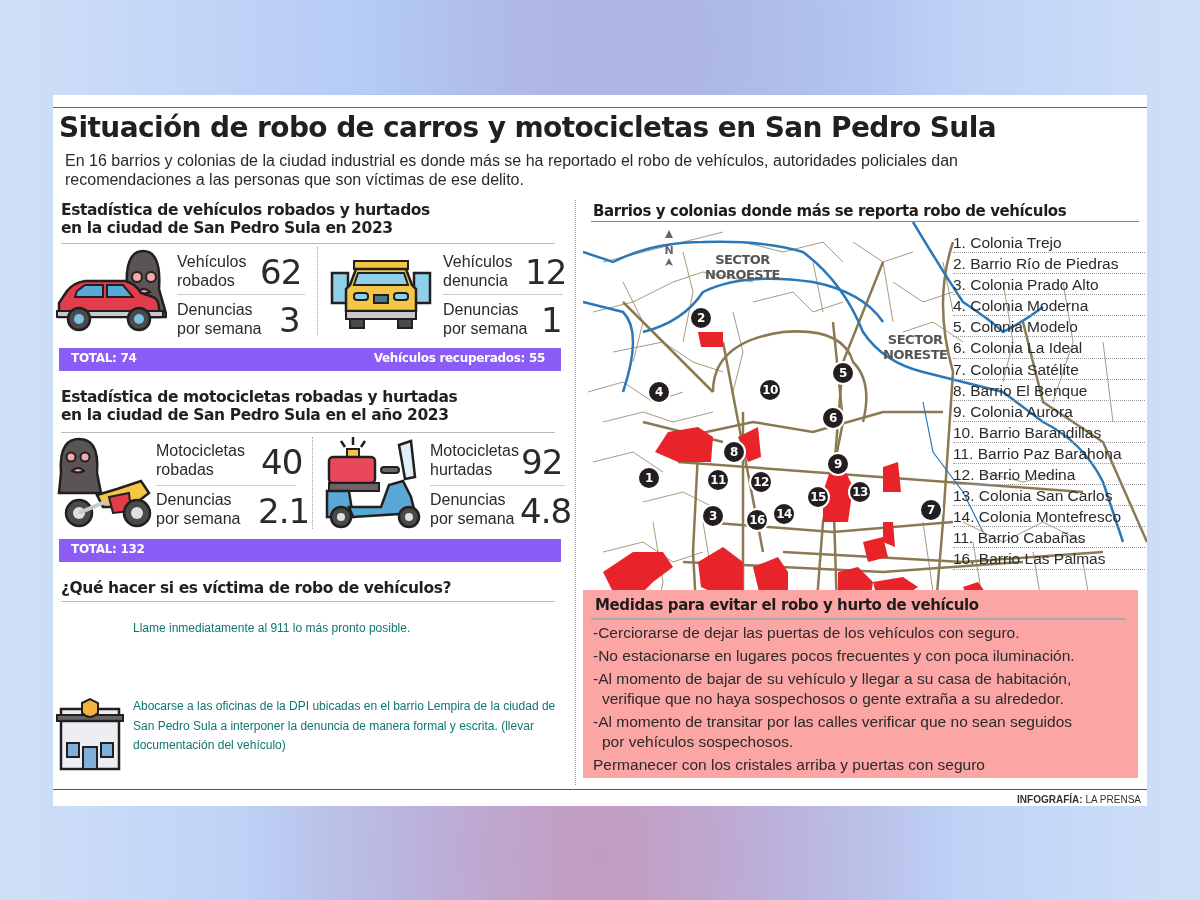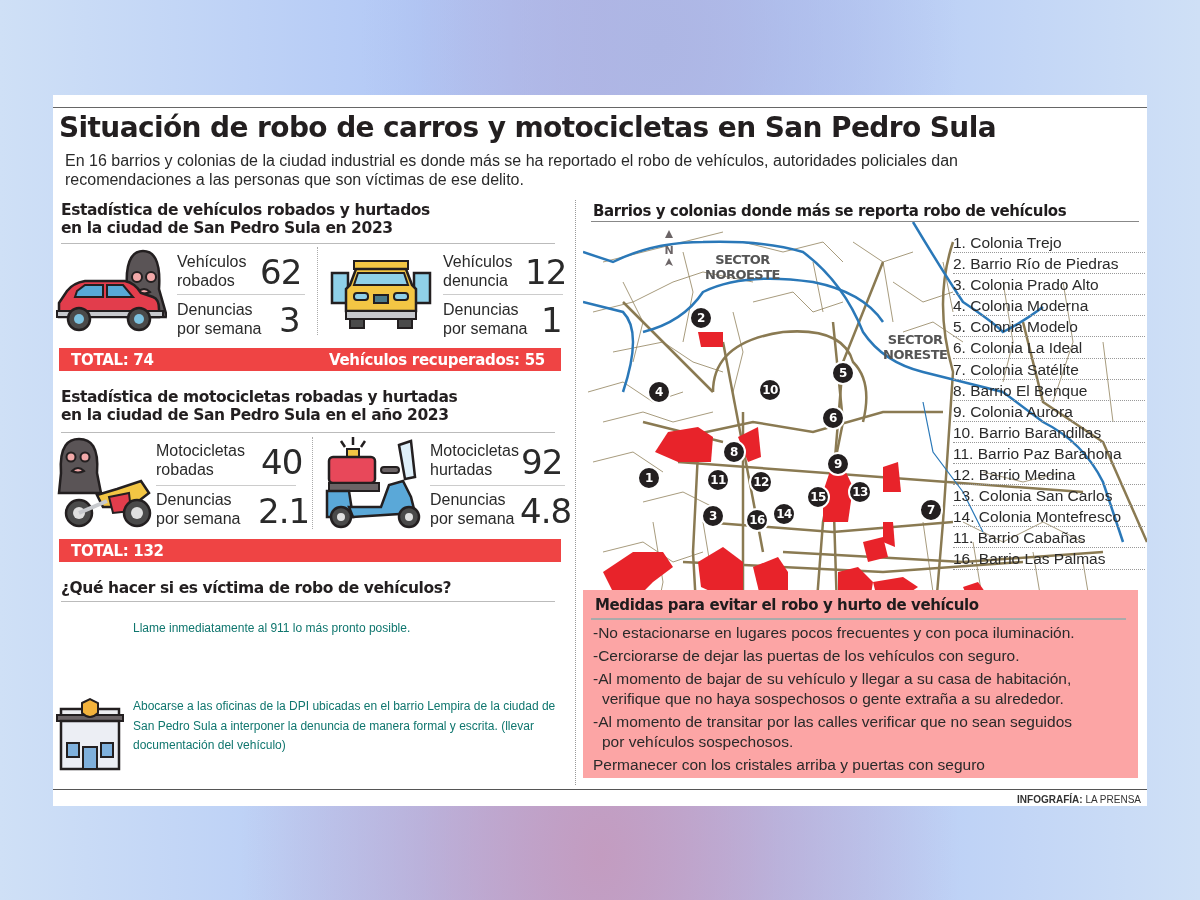--- a/index.html
+++ b/index.html
@@ -26,22 +26,22 @@
   .col-divider { position: absolute; left: 522px; top: 105px; height: 585px; border-left: 1px dotted #999; }
 
   .sec-head { position: absolute; font-weight: bold; font-size: 15.5px; line-height: 18px; color: #231f20; font-family: "DejaVu Sans", sans-serif; letter-spacing: -0.4px; }
   .hr { position: absolute; height: 1px; background: #bbb; }
   .stat-label { position: absolute; font-size: 16px; line-height: 19px; color: #2a2a2a; }
   .stat-num { position: absolute; font-size: 34px; font-weight: normal; color: #2a2a2a; font-family: "DejaVu Sans", sans-serif; letter-spacing: -1px; }
   .mini-hr { position: absolute; height: 1px; background: #ccc; }
   .dot-div { position: absolute; border-left: 1px dotted #aaa; }
 
   .total-bar {
-    position: absolute; left: 6px; width: 502px; height: 23px; background: #ef4444; color: #fff;
-    font-weight: bold; font-size: 15px; font-family: "DejaVu Sans", sans-serif; letter-spacing: -0.3px;
+    position: absolute; left: 6px; width: 502px; height: 23px; background: #8b5cf6; color: #fff;
+    font-weight: bold; font-size: 12px; font-family: "DejaVu Sans", sans-serif; letter-spacing: -0.3px;
   }
   .total-bar .l { position: absolute; left: 12px; top: 3px; }
   .total-bar .r { position: absolute; right: 16px; top: 3px; }
 
   .icon-box { position: absolute; }
 
   .tip-text { position: absolute; font-size: 12px; line-height: 19.5px; color: #0f766e; }
 
   .bottom-rule { position: absolute; left: 0; right: 0; top: 694px; height: 1px; background: #555; }
   .credit { position: absolute; right: 6px; top: 699px; font-size: 10px; color: #333; }
@@ -365,24 +365,24 @@
     <div class="legend-item">14. Colonia Montefresco</div>
     <div class="legend-item">11. Barrio Cabañas</div>
     <div class="legend-item">16. Barrio Las Palmas</div>
   </div>
 
   <div class="medidas">
     <div class="medidas-head">Medidas para evitar el robo y hurto de vehículo</div>
     <div class="medidas-hr"></div>
     <div class="medidas-list">
       <div class="m">
-          <div>-No estacionarse en lugares pocos frecuentes y con poca iluminación.</div>
+          <div>-Cerciorarse de dejar las puertas de los vehículos con seguro.</div>
         </div>
       <div class="m">
-          <div>-Cerciorarse de dejar las puertas de los vehículos con seguro.</div>
+          <div>-No estacionarse en lugares pocos frecuentes y con poca iluminación.</div>
         </div>
       <div class="m">
           <div>-Al momento de bajar de su vehículo y llegar a su casa de habitación,</div>
           <div class="indent">verifique que no haya sospechosos o gente extraña a su alrededor.</div>
         </div>
       <div class="m">
           <div>-Al momento de transitar por las calles verificar que no sean seguidos</div>
           <div class="indent">por vehículos sospechosos.</div>
         </div>
       <div class="m">

